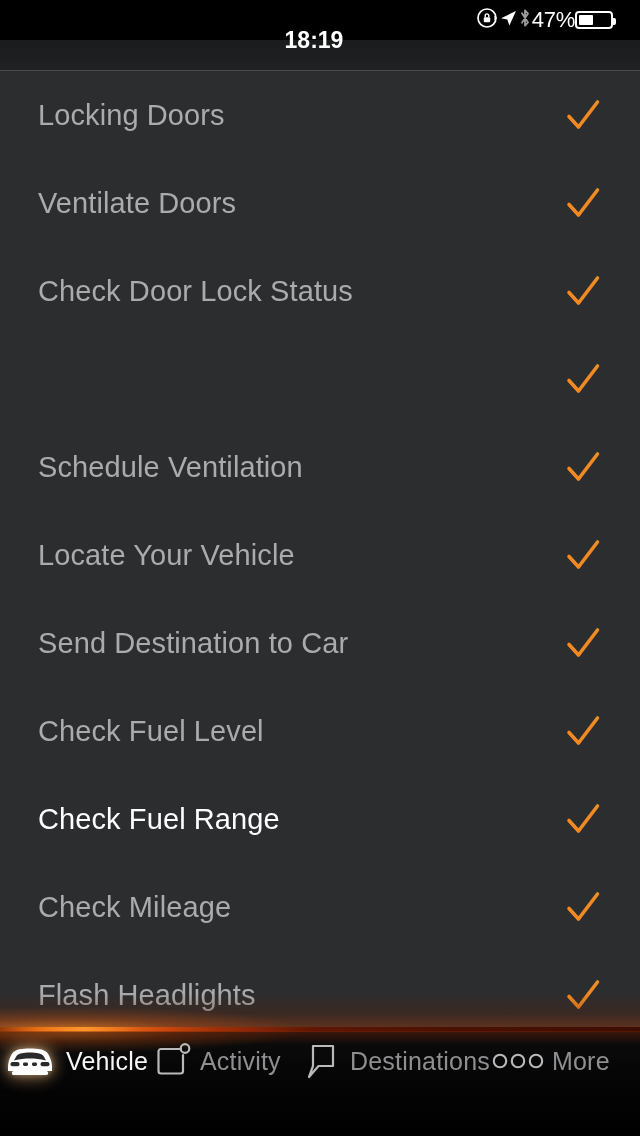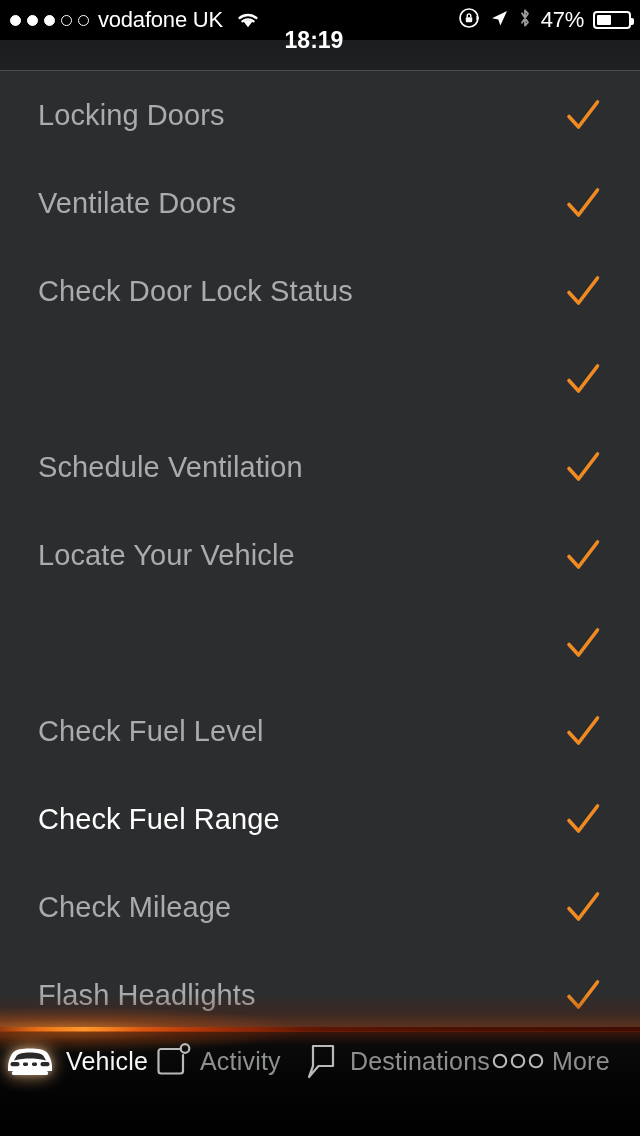--- a/index.html
+++ b/index.html
@@ -19,21 +19,21 @@
     color:#fff;position:relative;
   }
   .sb-left{display:flex;align-items:center;padding-left:10px;}
   .sig-dots{display:flex;align-items:center;gap:6px;margin-right:9px;}
   .dot{width:11px;height:11px;border-radius:50%;border:1.6px solid #fff;box-sizing:border-box;}
   .dot.filled{background:#fff;}
   .carrier{font-size:22px;letter-spacing:-0.2px;color:#fff;line-height:1;}
   .wifi-icon{margin-left:12px;display:flex;align-items:center;}
   .sb-center{position:absolute;left:0;right:0;top:0;bottom:0;display:flex;align-items:center;justify-content:center;pointer-events:none;margin-top:40px;}
   .clock{font-size:23px;font-weight:bold;color:#fff;letter-spacing:0px;margin-left:-12px;}
-  .sb-right{margin-left:auto;display:flex;align-items:center;padding-right:9px;gap:9px;text-align:right;}
+  .sb-right{margin-left:auto;display:flex;align-items:center;padding-right:27px;gap:0;text-align:right;}
   .batt-pct{font-size:22px;color:#fff;letter-spacing:-0.3px;}
   .batt{
     width:38px;height:18px;border:2px solid #fff;border-radius:4px;
     box-sizing:border-box;position:relative;display:flex;align-items:center;padding:2px;
   }
   .batt:after{content:"";position:absolute;right:-5px;top:5px;width:3px;height:7px;background:#fff;border-radius:0 2px 2px 0;}
   .batt-fill{height:100%;background:#fff;border-radius:1px;}
 
   
   .headerband{
@@ -116,37 +116,20 @@
   }
   .tab.active .tab-label{color:#f6f6f6;}
   .tab.active .tab-icon{filter:drop-shadow(0 0 9px rgba(255,160,60,0.55)) drop-shadow(0 0 3px rgba(255,255,255,0.45));}
 </style>
 </head>
 <body>
 
 <div class="screen">
 
   <div class="statusbar">
-    <div class="sb-left">
-      <div class="sig-dots">
-        <span class="dot filled"></span>
-        <span class="dot filled"></span>
-        <span class="dot filled"></span>
-        <span class="dot"></span>
-        <span class="dot"></span>
-      </div>
-      <span class="carrier">vodafone UK</span>
-      <span class="wifi-icon">
-        <svg width="26" height="20" viewBox="0 0 26 20">
-          <path d="M13 17.2 L8.6 11.6 a7.2 7.2 0 0 1 8.8 0 Z" fill="#fff"></path>
-          <path d="M4.6 8.0 a13.2 13.2 0 0 1 16.8 0" stroke="#fff" stroke-width="2.3" fill="none" stroke-linecap="round"></path>
-          <path d="M7.4 11.3 a9 9 0 0 1 11.2 0" stroke="#fff" stroke-width="2.3" fill="none" stroke-linecap="round"></path>
-        </svg>
-      </span>
-    </div>
 
     <div class="sb-center">
       <span class="clock">18:19</span>
     </div>
 
     <div class="sb-right">
       <span>
         <svg width="22" height="22" viewBox="0 0 22 22">
           <circle cx="11" cy="11" r="9" stroke="#fff" stroke-width="1.7" fill="none"></circle>
           <rect x="7.8" y="10.2" width="6.4" height="5" rx="1" fill="#fff"></rect>
@@ -215,20 +198,21 @@
       </div>
       <div class="row">
         <div class="row-label" style="color: rgb(169, 171, 172);">Locate Your Vehicle</div>
         <div class="row-check">
           <svg width="44" height="44" viewBox="0 0 44 44">
             <path d="M8 23.5 L17.5 34 L36.5 9" stroke="#f08a22" stroke-width="3.6" fill="none" stroke-linecap="round" stroke-linejoin="round"></path>
           </svg>
         </div>
       </div>
       <div class="row">
+        <div class="row-label" style="color: rgb(169, 171, 172);">Send Destination to Car</div>
         <div class="row-check">
           <svg width="44" height="44" viewBox="0 0 44 44">
             <path d="M8 23.5 L17.5 34 L36.5 9" stroke="#f08a22" stroke-width="3.6" fill="none" stroke-linecap="round" stroke-linejoin="round"></path>
           </svg>
         </div>
       </div>
       <div class="row">
         <div class="row-label" style="color: rgb(169, 171, 172);">Check Fuel Level</div>
         <div class="row-check">
           <svg width="44" height="44" viewBox="0 0 44 44">

